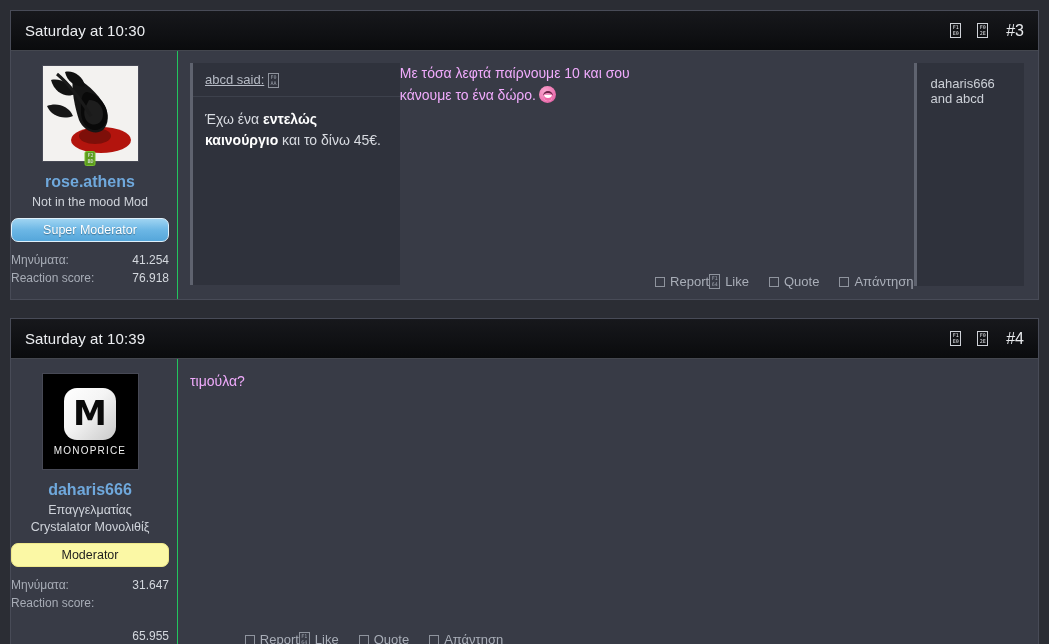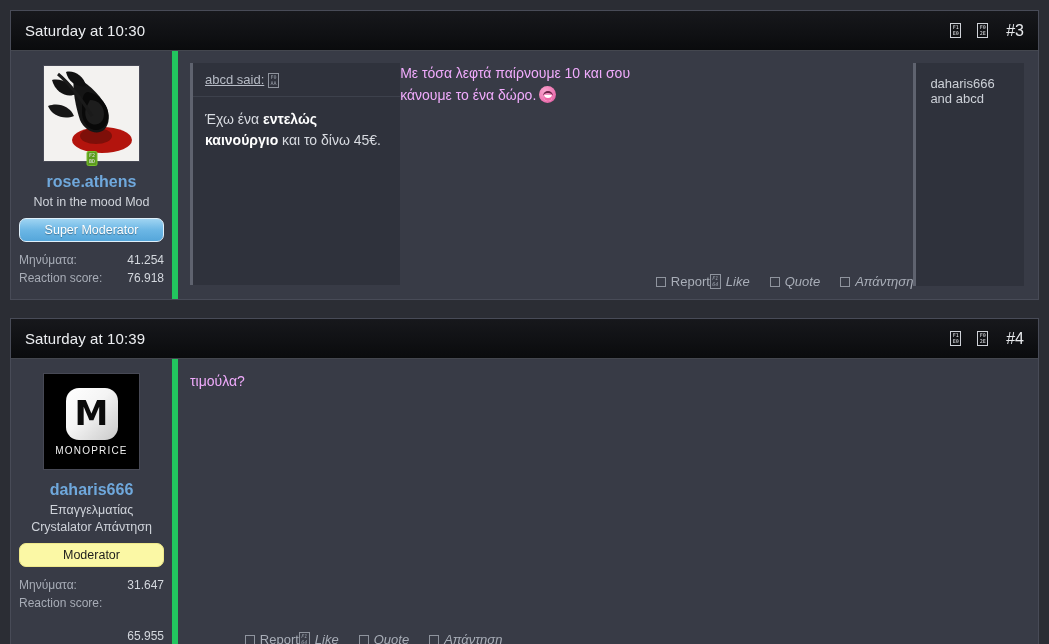--- a/index.html
+++ b/index.html
@@ -75,22 +75,22 @@
   }
   .tofu span { display: block; }
   .tofu.dim { border-color: #8f949e; color: #9aa0ab; }
 
   
   .post-main { display: flex; align-items: stretch; }
 
   .user-col {
     width: 167px;
     flex: 0 0 167px;
-    border-right: 6px solid #22c55e;
-    padding: 14px 8px 12px 8px;
+    border-right: 1px solid #22c55e;
+    padding: 14px 8px 12px 0;
     text-align: center;
   }
 
   .avatar-wrap {
     position: relative;
     width: 97px;
     height: 97px;
     margin: 0 auto 10px auto;
     border: 1px solid #55586380;
   }
@@ -265,21 +265,20 @@
     align-items: center;
     padding: 8px 0 10px 0;
     font-size: 13px;
     color: #a9aeb8;
   }
   .actions .right {
     margin-left: auto;
     display: flex;
     align-items: center;
     gap: 20px;
-    font-style: italic;
   }
   .action {
     display: inline-flex;
     align-items: center;
     gap: 5px;
     color: #a9aeb8;
     white-space: nowrap;
   }
   .sqicon {
     display: inline-block;
@@ -433,21 +432,21 @@
             <div class="mono-square">
               <span class="mono-m">M</span>
             </div>
             <div class="mono-word">MONOPRICE</div>
           </div>
         </div>
 
         <div class="username">daharis666</div>
         <div class="usertitle">
           <div>Επαγγελματίας</div>
-          <div>Crystalator Απάντηση</div>
+          <div>Crystalator Μονολιθίξ</div>
         </div>
         <div class="banner banner-yellow">Moderator</div>
 
         <div class="stats">
           <div class="stat-row">
             <span class="stat-label">Μηνύματα:</span>
             <span class="stat-value">31.647</span>
           </div>
           <div class="stat-row wrap">
             <span class="stat-label">Reaction score:</span>

